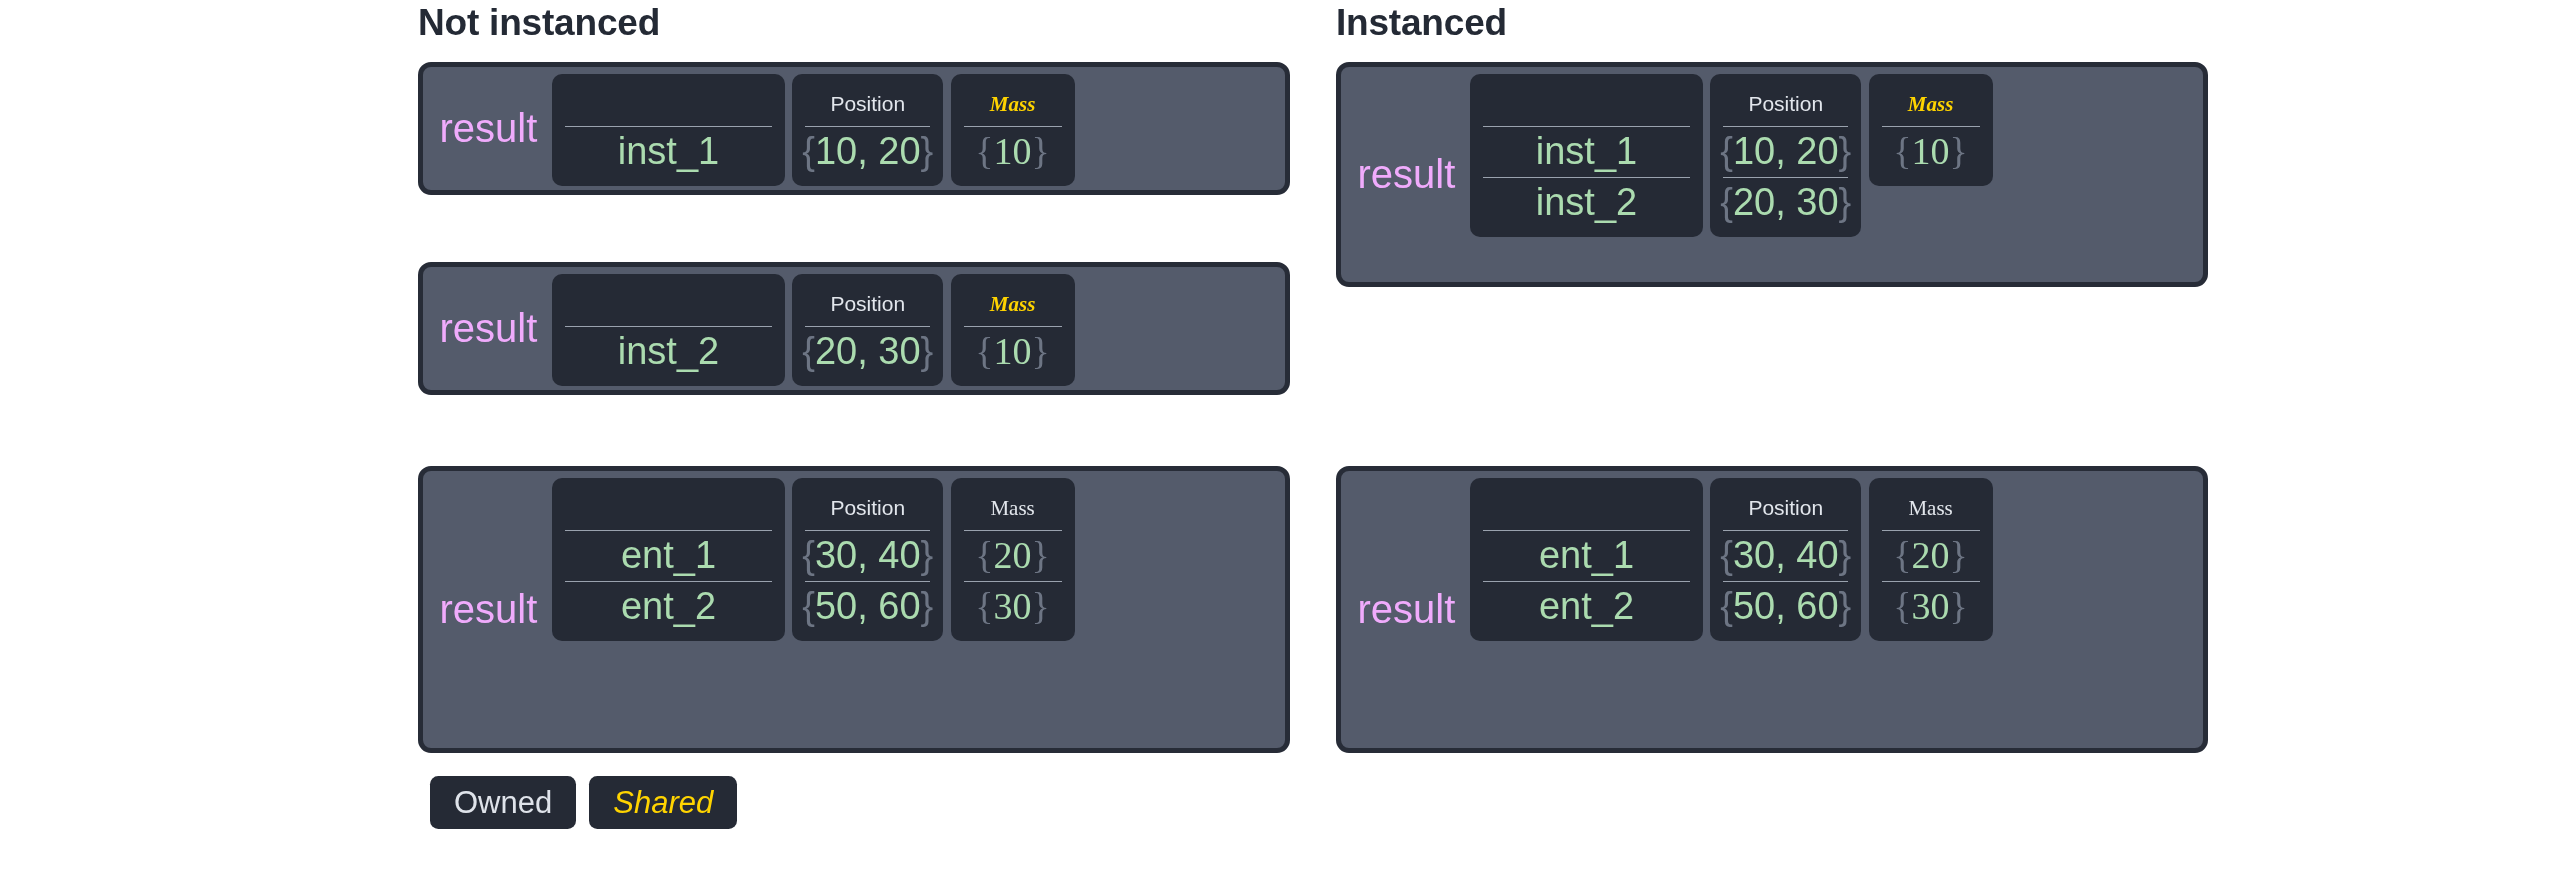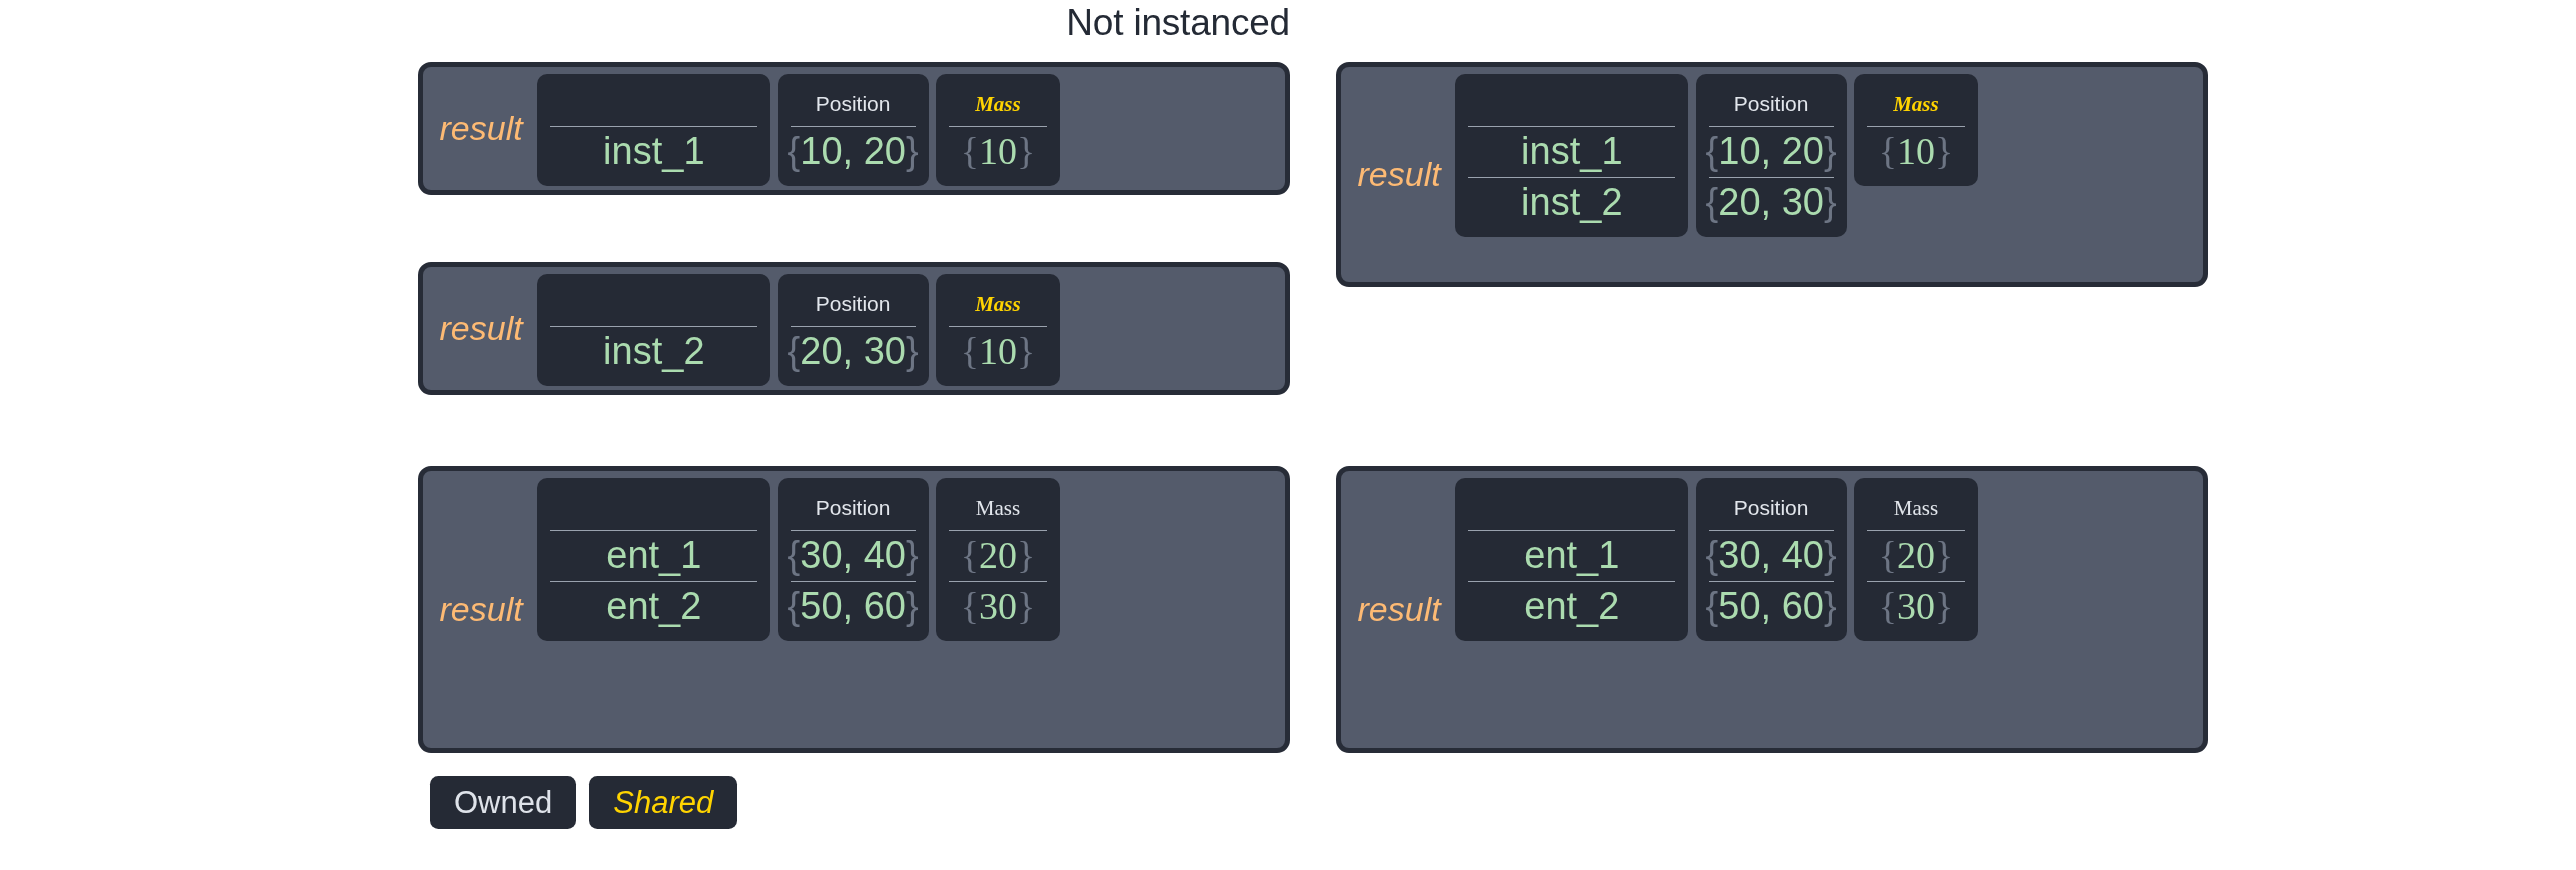--- a/index.html
+++ b/index.html
@@ -18,23 +18,23 @@
   #stage {
     position: relative;
     width: 2576px;
     height: 870px;
   }
 
   
   .col-title {
     position: absolute;
     font-size: 37px;
-    font-weight: normal;
+    font-weight: bold;
     color: #242a35;
-    text-align: right;
+    text-align: left;
     letter-spacing: -0.2px;
     white-space: nowrap;
   }
   #title-not-instanced { left: 418px; top: 1.8px; width: 872px; }
   #title-instanced     { left: 1336px; top: 1.8px; width: 812px; }
 
   
   .panel {
     position: absolute;
     background: #545b6b;
@@ -43,26 +43,25 @@
     box-sizing: border-box;
     display: flex;
     flex-direction: row;
     align-items: stretch;
     padding: 7.3px;
   }
   .panel-label {
     display: flex;
     align-items: center;
     justify-content: flex-start;
-    color: #fdba74;
-    font-size: 34px;
+    color: #f0abfc;
+    font-size: 40px;
     padding: 0 14.7px 0 9.2px;
     white-space: nowrap;
     flex: 0 0 auto;
-    font-style: italic;
   }
   .cols {
     display: flex;
     flex-direction: row;
     align-items: flex-start;
     gap: 7.3px;
     flex: 1 1 auto;
   }
 
   
@@ -136,20 +135,21 @@
     font-style: italic;
     font-weight: normal;
   }
 </style>
 </head>
 <body>
 
 <div id="stage">
 
   <div class="col-title" id="title-not-instanced">Not instanced</div>
+  <div class="col-title" id="title-instanced">Instanced</div>
 
   <div class="panel" style="left:418px; top:62px; width:872px; height:133px;">
     <div class="panel-label">result</div>
     <div class="cols">
 
       <div class="col w-name">
         <div class="col-head empty">&nbsp;</div>
         <div class="cell">inst_1</div>
       </div>
 

